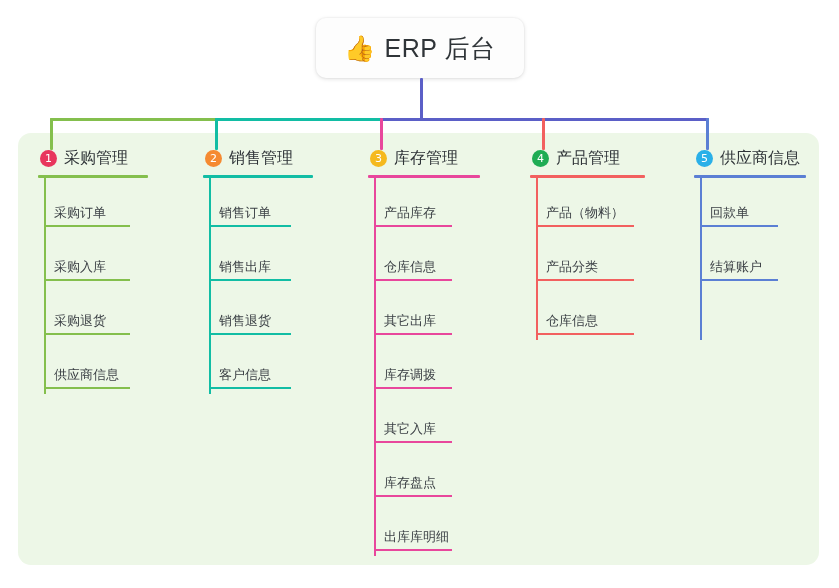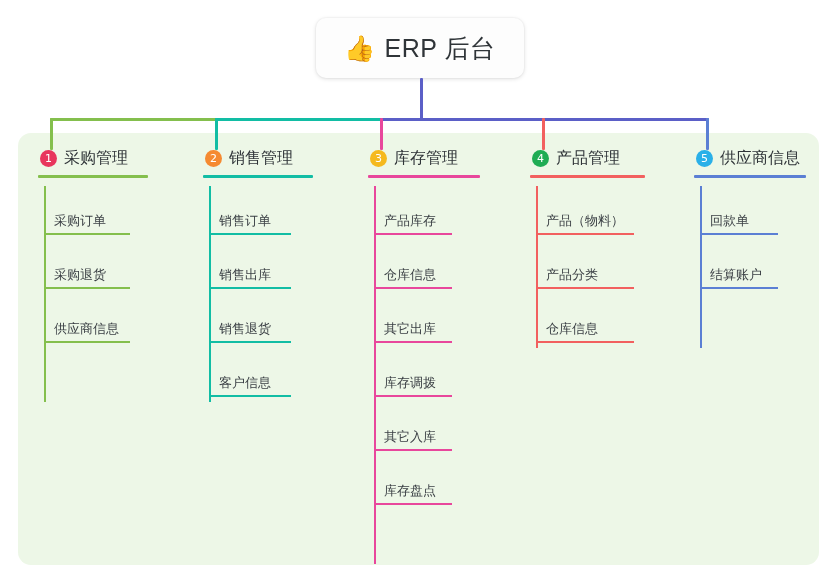--- a/index.html
+++ b/index.html
@@ -66,21 +66,21 @@
   .col-title{
     font-size:16px;color:#2f3438;
     font-weight:500;
   }
   .head-rule{
     height:3px;
     margin-top:5px;
     margin-left:2px;
     border-radius:1px;
   }
-  .kids{position:relative;margin-top:8px;}
+  .kids{position:relative;margin-top:0;}
   .spine{
     position:absolute;
     left:8px;top:0;
     width:2px;
   }
   .leaf{
     position:relative;
     height:54px;
     padding-left:18px;
     box-sizing:border-box;
@@ -129,20 +129,24 @@
           <span class="col-title">采购管理</span>
         </div>
         <div class="head-rule" style="width: 110px; background: rgb(132, 191, 77);"></div>
         <div class="kids">
           <div class="spine" style="background: rgb(132, 191, 77); height: 216px;"></div>
           <div class="leaf">
             <span class="leaf-text">采购订单</span>
             <span class="leaf-rule" style="width: 86px; background: rgb(132, 191, 77);"></span>
           </div>
           <div class="leaf">
+            <span class="leaf-text">采购入库</span>
+            <span class="leaf-rule" style="width: 86px; background: rgb(132, 191, 77);"></span>
+          </div>
+          <div class="leaf">
             <span class="leaf-text">采购退货</span>
             <span class="leaf-rule" style="width: 86px; background: rgb(132, 191, 77);"></span>
           </div>
           <div class="leaf">
             <span class="leaf-text">供应商信息</span>
             <span class="leaf-rule" style="width: 86px; background: rgb(132, 191, 77);"></span>
           </div>
         </div>
       </div>
       <div class="col" style="left: 201px;">
@@ -196,20 +200,24 @@
             <span class="leaf-rule" style="width: 78px; background: rgb(232, 71, 156);"></span>
           </div>
           <div class="leaf">
             <span class="leaf-text">其它入库</span>
             <span class="leaf-rule" style="width: 78px; background: rgb(232, 71, 156);"></span>
           </div>
           <div class="leaf">
             <span class="leaf-text">库存盘点</span>
             <span class="leaf-rule" style="width: 78px; background: rgb(232, 71, 156);"></span>
           </div>
+          <div class="leaf">
+            <span class="leaf-text">出库库明细</span>
+            <span class="leaf-rule" style="width: 78px; background: rgb(232, 71, 156);"></span>
+          </div>
         </div>
       </div>
       <div class="col" style="left: 528px;">
         <div class="col-head">
           <span class="badge" style="background: rgb(31, 172, 84);">4</span>
           <span class="col-title">产品管理</span>
         </div>
         <div class="head-rule" style="width: 115px; background: rgb(242, 96, 95);"></div>
         <div class="kids">
           <div class="spine" style="background: rgb(242, 96, 95); height: 162px;"></div>

